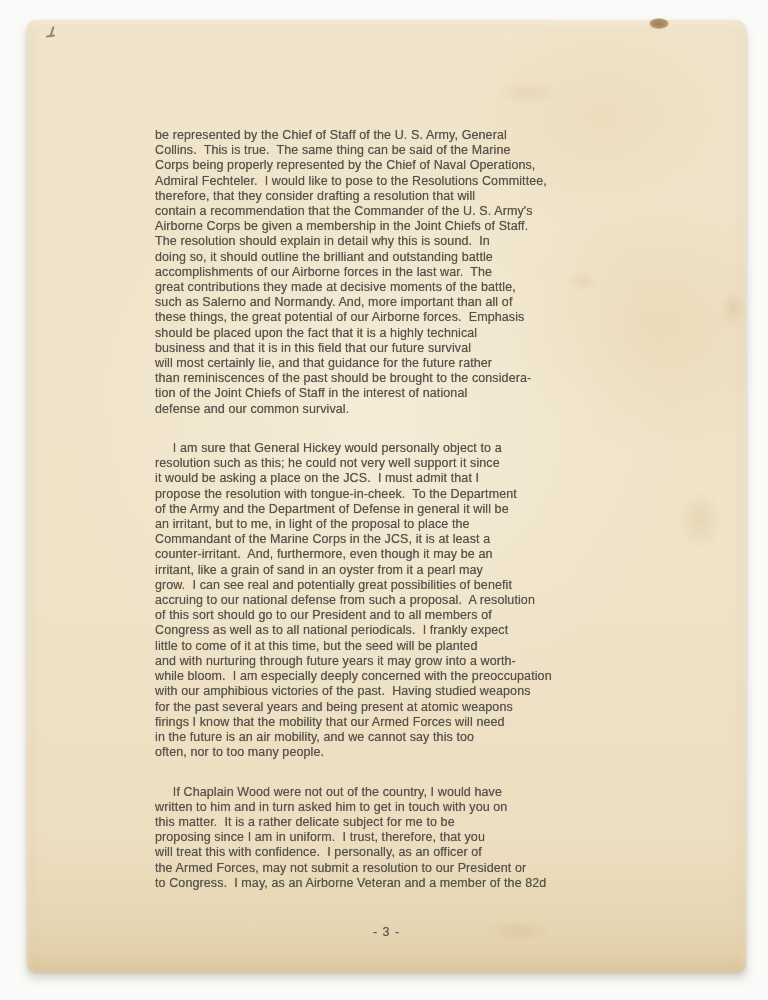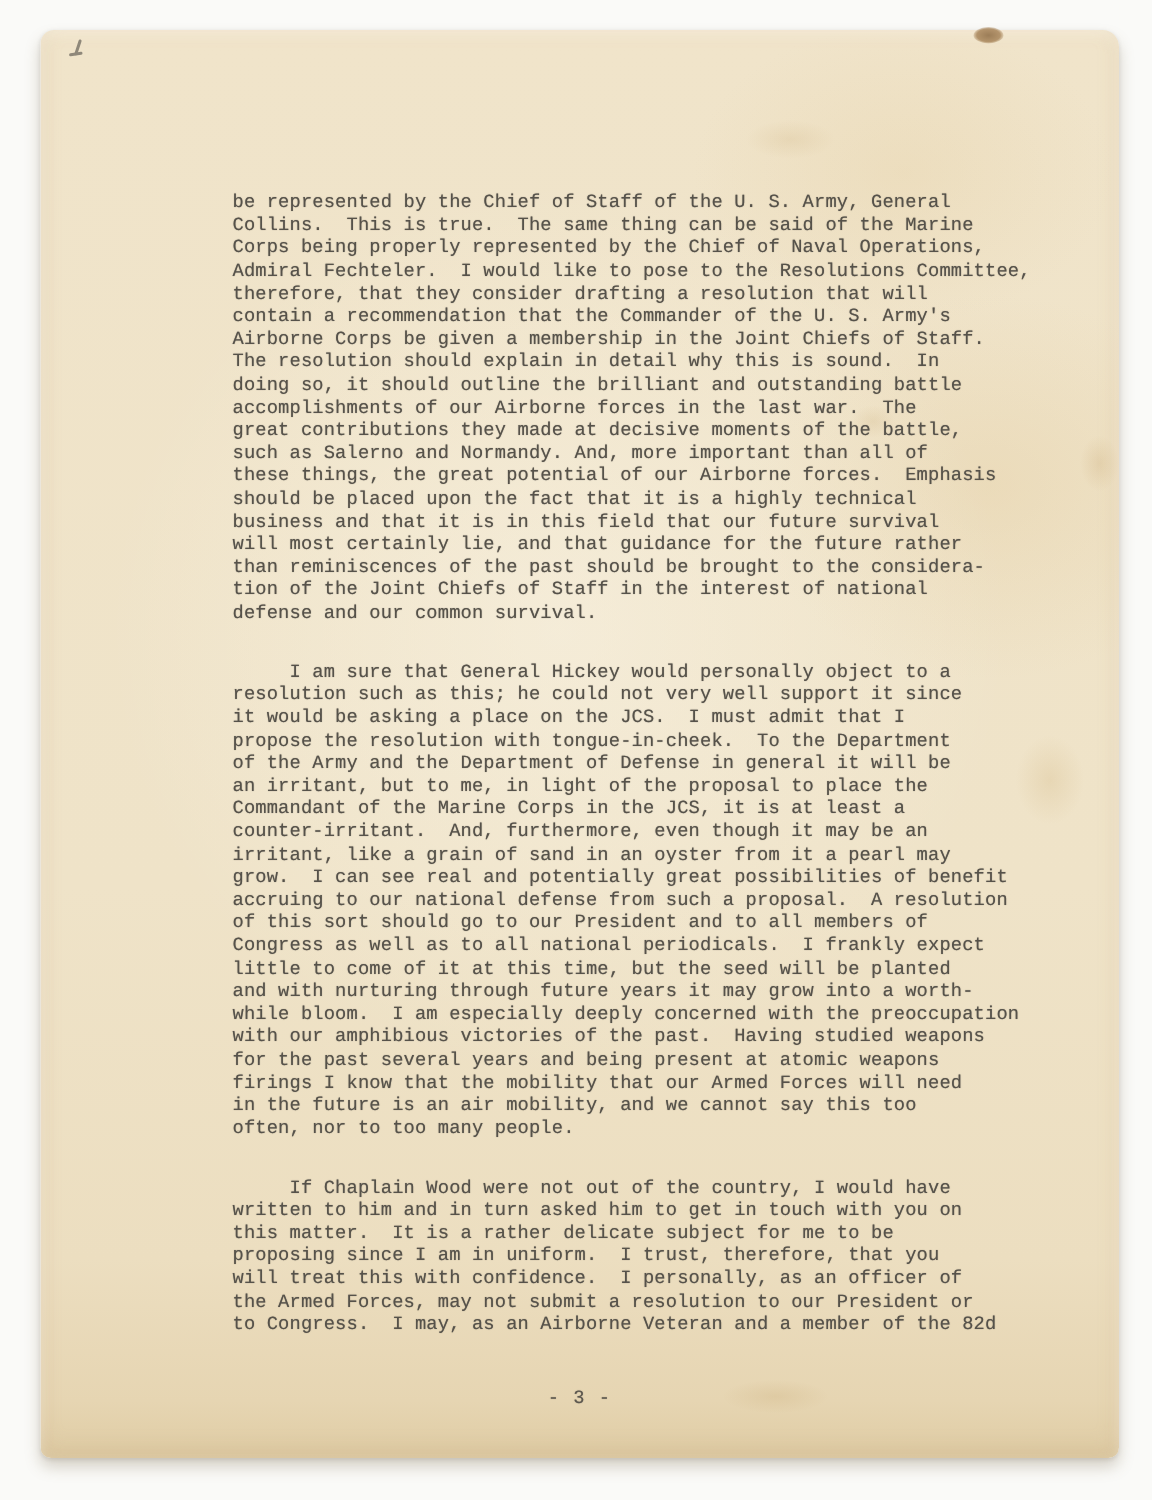--- a/index.html
+++ b/index.html
@@ -4,21 +4,21 @@
 <style>
   :root{
     --bg:#fafaf8;
     --paper:#efe3c8;
     --paper-dark:#e5d4b0;
     --ink:#56524a;
   }
   *{margin:0;padding:0;box-sizing:border-box;}
   html,body{width:768px;height:1000px;overflow:hidden;background:var(--bg);}
   .stage{position:relative;width:768px;height:796px;background:var(--bg);
-         font-family:Liberation Mono, monospace;}
+         font-family:Liberation Sans, sans-serif;}
   .paper{
     position:absolute;left:27px;top:20px;width:719px;height:952px;
     background:
       radial-gradient(ellipse 60% 45% at 48% 42%, rgba(255,252,244,0.35), rgba(255,255,255,0) 70%),
       radial-gradient(ellipse 30% 18% at 88% 32%, rgba(226,203,158,0.35), rgba(255,255,255,0) 75%),
       radial-gradient(ellipse 26% 14% at 80% 10%, rgba(228,206,162,0.30), rgba(255,255,255,0) 75%),
       linear-gradient(180deg,#f0e4ca 0%,#efe3c8 60%,#ecdec0 86%,#e6d5b2 96%,#dfcca4 100%);
     border-radius:9px 11px 7px 7px;
     box-shadow:
       0 6px 10px rgba(120,100,70,0.28),

